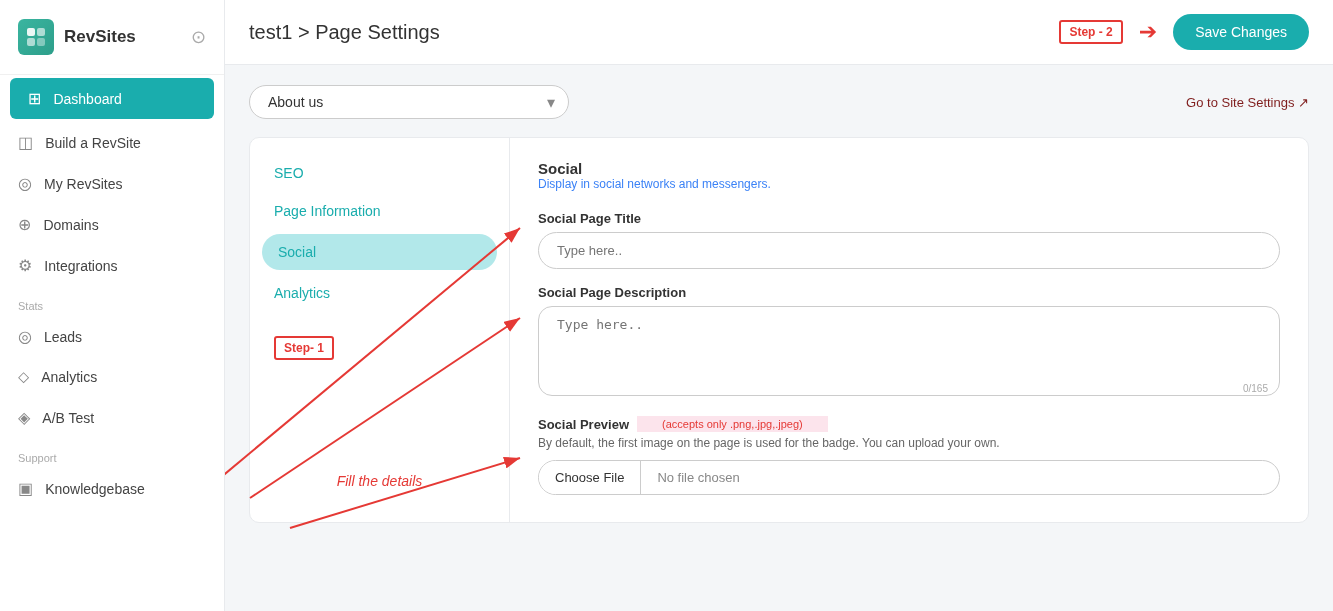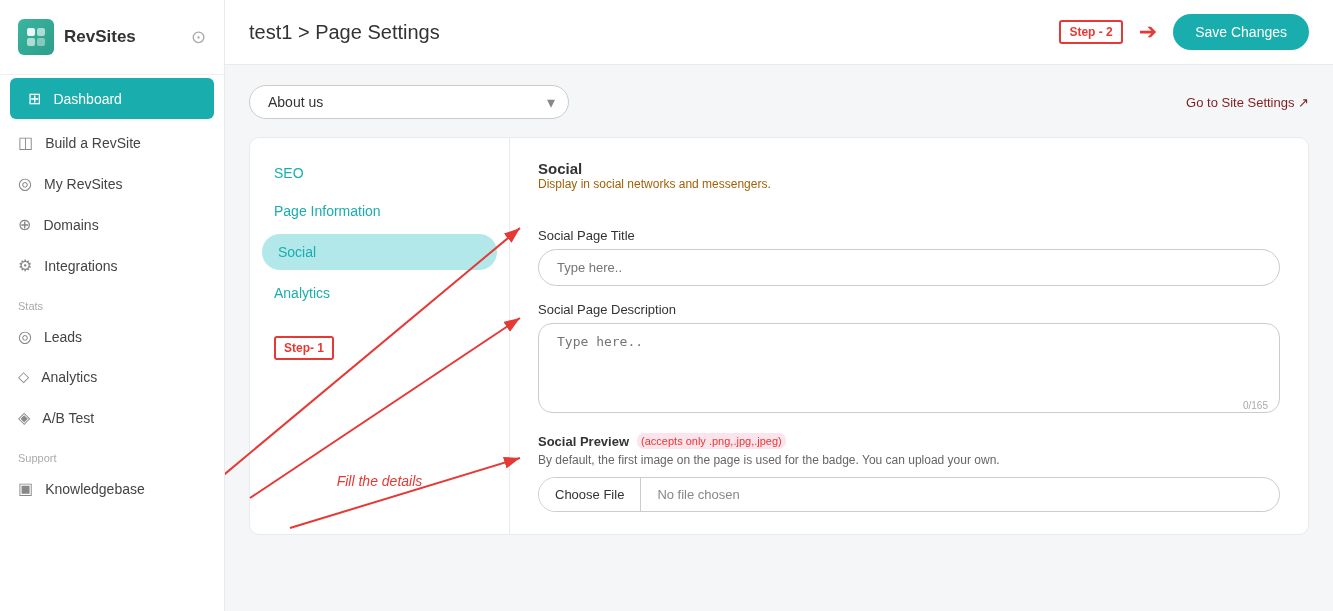--- a/index.html
+++ b/index.html
@@ -175,24 +175,24 @@
     }
 
     .settings-main {
       flex: 1;
       padding: 22px 28px;
       position: relative;
     }
 
     .social-header { margin-bottom: 4px; }
     .social-title { font-size: 15px; font-weight: 600; color: #333; }
-    .social-subtitle { font-size: 12px; color: #a16207; margin-bottom: 37px; }
+    .social-subtitle { font-size: 12px; color: #3b82f6; margin-bottom: 20px; }
 
     .field-label {
-      font-size: 13px; font-weight: 400; color: #333;
+      font-size: 13px; font-weight: 700; color: #333;
       margin-bottom: 6px; margin-top: 16px;
     }
 
     .text-input {
       width: 100%;
       border: 1px solid #ccc;
       border-radius: 24px;
       padding: 10px 18px;
       font-size: 13px;
       color: #555;
@@ -221,22 +221,22 @@
 
     .social-preview-label {
       display: flex; align-items: center; gap: 8px;
       font-size: 13px; font-weight: 600; color: #333;
       margin-top: 16px; margin-bottom: 4px;
     }
     .accepts-badge {
       background: #fce4ec;
       color: #e53935;
       font-size: 11px;
-      padding: 2px 4px;
-      border-radius: 7px;
+      padding: 2px 25px;
+      border-radius: 0;
       font-weight: 500;
     }
     .preview-desc {
       font-size: 12px; color: #666; margin-bottom: 10px;
     }
 
     .file-input-row {
       display: flex; align-items: center;
       border: 1px solid #ccc;
       border-radius: 24px;

